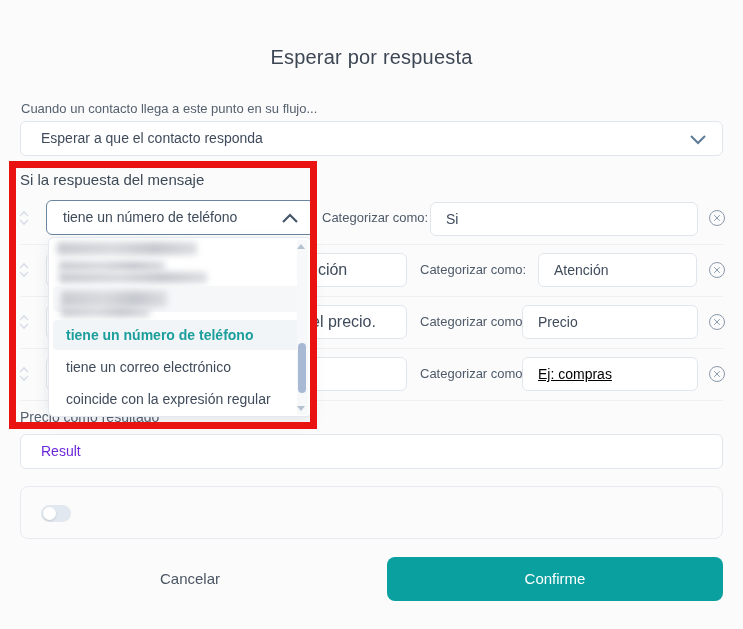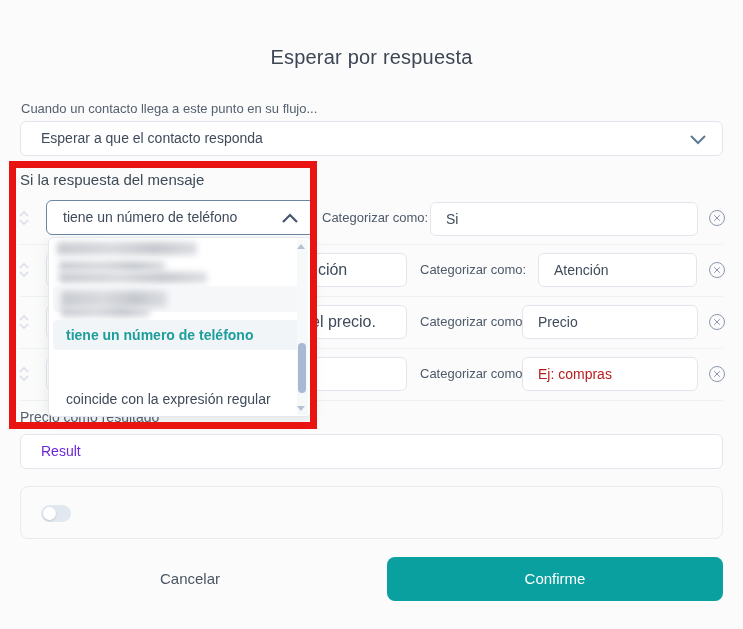--- a/index.html
+++ b/index.html
@@ -21,21 +21,21 @@
   .divider { left:20px; width:703px; height:1px; background:#eef1f4; }
 
   .drag { left:17px; width:14px; height:16px; }
   .row-input { left:46px; width:361px; height:34px; position:absolute; overflow:hidden; }
   .frag { position:absolute; top:0; line-height:32px; font-size:16px; color:#3f4b5b; white-space:nowrap; }
   .trigger { left:46px; top:200px; width:269px; height:35px; background:#fff; border:1.5px solid #6a86a1; border-radius:6px; }
   .trigger .val { position:absolute; left:16px; top:0; line-height:32px; font-size:14px; color:#3f4b5b; white-space:nowrap; }
   .cat-label { font-size:13px; color:#4e5a69; line-height:34px; white-space:nowrap; }
   .cat-input { height:34px; }
   .cat-input .val { position:absolute; left:15px; top:0; line-height:32px; font-size:14px; color:#3f4b5b; white-space:nowrap; }
-  .cat-input .ph { color:#b91c1c; }
+  .cat-input .ph { color:#000000;text-decoration:underline; }
   .remove { left:708px; width:18px; height:18px; cursor:pointer; }
 
   .save-label { top:409px; left:20px; font-size:14px; color:#55616f; }
 
   .panel { left:48px; top:237px; width:264px; height:180px; background:#fff; border:1px solid #e5e9ef; border-radius:6px;
            box-shadow:0 5px 14px rgba(40,60,90,.10); z-index:10; }
   .blur-block { position:absolute; border-radius:2px; filter:blur(3px);
                 background:linear-gradient(90deg,#c9ccd2,#d8dade 40%,#c5c8ce 70%,#dcdee2); }
   .rowbg { position:absolute; left:4px; width:247px; border-radius:4px; }
   .item { position:absolute; left:17px; height:30px; line-height:30px; font-size:14px; color:#3f4b5b; white-space:nowrap; cursor:pointer; }
@@ -148,20 +148,21 @@
 
 <div class="abs panel">
   <div class="blur-block" style="left:8px; top:4px; width:140px; height:13px;"></div>
   <div class="blur-block" style="left:10px; top:23px; width:106px; height:10px;"></div>
   <div class="blur-block" style="left:10px; top:34px; width:148px; height:11px;"></div>
   <div class="rowbg" style="top:48px; height:26px; background:#f5f7f9;"></div>
   <div class="blur-block" style="left:12px; top:53px; width:106px; height:16px;"></div>
   <div class="blur-block" style="left:12px; top:69px; width:89px; height:10px;"></div>
   <div class="rowbg" style="top:82px; height:30px; background:#f2f5f7;"></div>
   <div class="item sel" style="top:82px">tiene un número de teléfono</div>
+  <div class="item" style="top:114px">tiene un correo electrónico</div>
   <div class="item" style="top:146px">coincide con la expresión regular</div>
   <div class="sb-track"></div>
   <div class="sb-arrow sb-up"></div>
   <div class="sb-thumb"></div>
   <div class="sb-arrow sb-down"></div>
 </div>
 
 <div class="abs red-rect"></div>
 
 <div class="abs field result-input">

